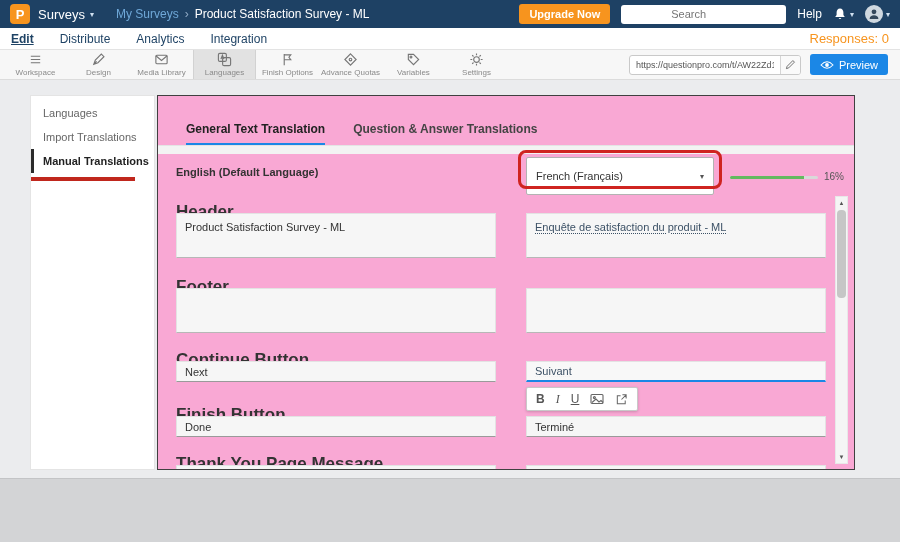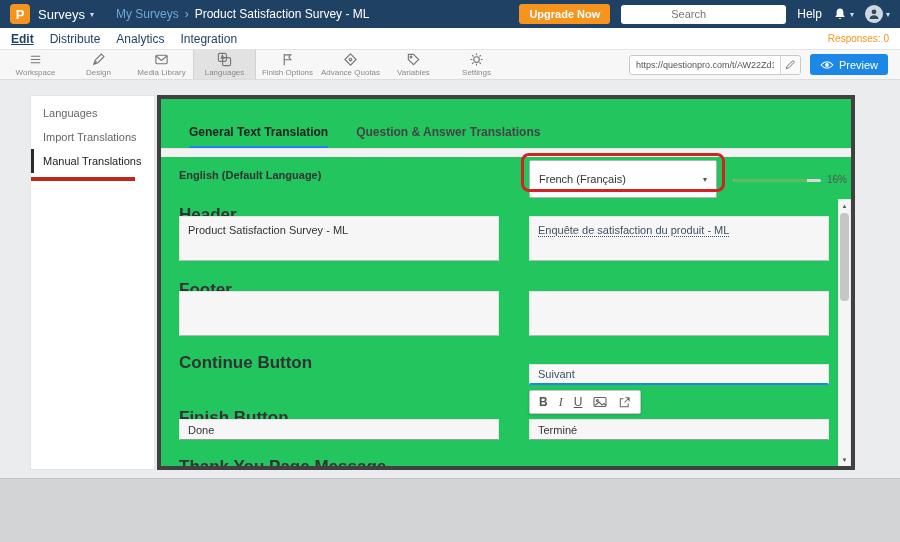--- a/index.html
+++ b/index.html
@@ -28,24 +28,24 @@
   .search { background:#fff; border-radius:3px; height:19px; width:165px;
     display:flex; align-items:center; padding:0 6px; gap:4px; }
   .search input { border:none; outline:none; flex:1; font-size:11px; color:#333; font-family:inherit; background:transparent;margin-left:40px; }
   .help { color:#fff; font-size:12px; cursor:pointer; }
   .iconbtn { display:flex; align-items:center; gap:3px; cursor:pointer; }
   .avatar-circle { width:18px; height:18px; border-radius:50%; background:#cfd8e0;
     display:flex; align-items:center; justify-content:center; overflow:hidden; }
 
   
   .nav { position:absolute; top:28px; left:0; right:0; height:22px; background:#fff;
-    border-bottom:1px solid #e3e3e3; display:flex; align-items:center; padding:0 11px; gap:16px; }
+    border-bottom:1px solid #e3e3e3; display:flex; align-items:center; padding:0 11px; gap:26px; }
   .nav-tab { font-size:12px; color:#1f4365; cursor:pointer; }
   .nav-tab.active { font-weight:bold; text-decoration:underline; }
-  .responses { margin-left:auto; color:#f7941e; font-size:10px; }
+  .responses { margin-left:auto; color:#f7941e; font-size:13px; }
 
   
   .toolbar { position:absolute; top:50px; left:0; right:0; height:30px; background:#f7f7f7;
     border-bottom:1px solid #dcdcdc; display:flex; align-items:stretch; padding:0 4px; }
   .tb-item { width:63px; display:flex; flex-direction:column; align-items:center;
     justify-content:center; gap:1px; cursor:pointer; }
   .tb-item.active { background:#e2e2e2; border-left:1px solid #d2d2d2; border-right:1px solid #d2d2d2; }
   .tb-item svg { stroke:#767676; fill:none; stroke-width:1.2; }
   .tb-label { font-size:8px; color:#8a8a8a; white-space:nowrap; }
   .toolbar-right { margin-left:auto; display:flex; align-items:center; gap:9px; padding-right:8px; }
@@ -58,25 +58,25 @@
   .preview { background:#1b87e6; color:#fff; border:none; border-radius:3px; height:21px;
     padding:0 10px; font-size:11px; display:flex; align-items:center; gap:5px; cursor:pointer; font-family:inherit; }
 
   
   .bottom-strip { position:absolute; top:478px; left:0; right:0; bottom:0;
     background:#d3d4d6; border-top:1px solid #c3c4c6; }
 
   .side-card { position:absolute; left:30px; top:95px; width:125px; height:375px;
     background:#fff; border:1px solid #e4e4e4; padding-top:5px; }
   .side-item { height:24px; line-height:24px; padding-left:12px; font-size:11px; color:#666; cursor:pointer; white-space:nowrap; }
-  .side-item.active { color:#222; font-weight:normal; border-left:3px solid #2b2b2b; padding-left:9px; }
+  .side-item.active { color:#222; font-weight:bold; border-left:3px solid #2b2b2b; padding-left:9px; }
   .side-underline { position:absolute; left:0; top:81px; width:104px; height:4px; background:#c0271d; }
 
   .main-card { position:absolute; left:157px; top:95px; width:698px; height:375px;
-    background:#22c55e; border:4px solid #404040; overflow:hidden; }
+    background:#f9a8d4; border:1px solid #404040; overflow:hidden; }
   .tabs-row { position:absolute; left:28px; top:26px; display:flex; gap:28px; }
   .c-tab { font-size:12px; font-weight:bold; color:#444; padding-bottom:7px; cursor:pointer; }
   .c-tab.active { color:#222; border-bottom:2px solid #1b87e6; }
   .tabs-divider { position:absolute; top:49px; left:0; right:0; border-top:1px solid #e4e4e4; }
   .sub-strip { position:absolute; top:50px; left:0; right:0; height:8px; background:#f3f3f3; }
 
   .lang-label { position:absolute; left:18px; top:70px; font-size:11px; font-weight:bold; color:#333; }
   .lang-select { position:absolute; left:368px; top:61px; width:188px; height:38px;
     background:#fff; border:1px solid #b3b3b3; border-radius:2px; display:flex; align-items:center;
     justify-content:space-between; padding:18px 9px; font-size:11px; color:#333; cursor:pointer; }
@@ -276,20 +276,21 @@
   <div class="t-box src" style="top:117px;height:45px">Product Satisfaction Survey - ML</div>
   <div class="t-box tgt" style="top:117px;height:45px">
     <span class="spell">Enquête de satisfaction du produit - ML</span>
   </div>
 
   <div class="f-label" style="top:181px">Footer</div>
   <div class="t-box src" style="top:192px;height:45px"></div>
   <div class="t-box tgt" style="top:192px;height:45px"></div>
 
   <div class="f-label" style="top:254px">Continue Button</div>
+  <input class="t-input src" style="top: 265px;" value="Next">
   <input class="t-input tgt focused spell" style="top: 265px;" value="Suivant">
 
   <div class="fmt-bar">
     <span class="fmt-btn b">B</span>
     <span class="fmt-btn i">I</span>
     <span class="fmt-btn u">U</span>
     <svg width="14" height="12" viewBox="0 0 14 12">
       <rect x="1" y="1.5" width="12" height="9" rx="1"></rect>
       <circle cx="4.4" cy="4.6" r="1"></circle>
       <path d="M2 9.5 L6 6 L9 9 L11 7.5 L13 9.5"></path>

